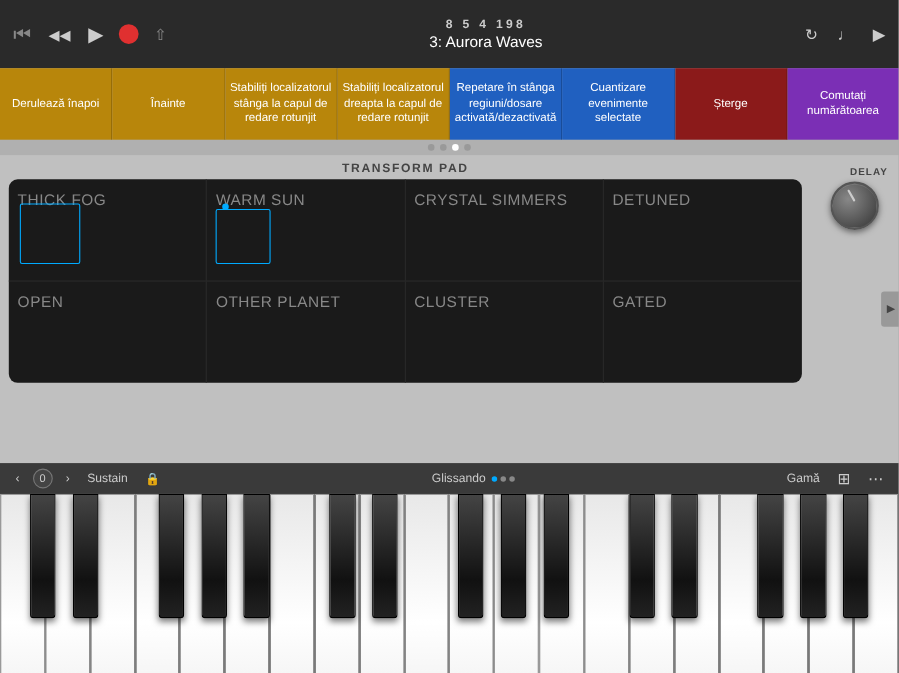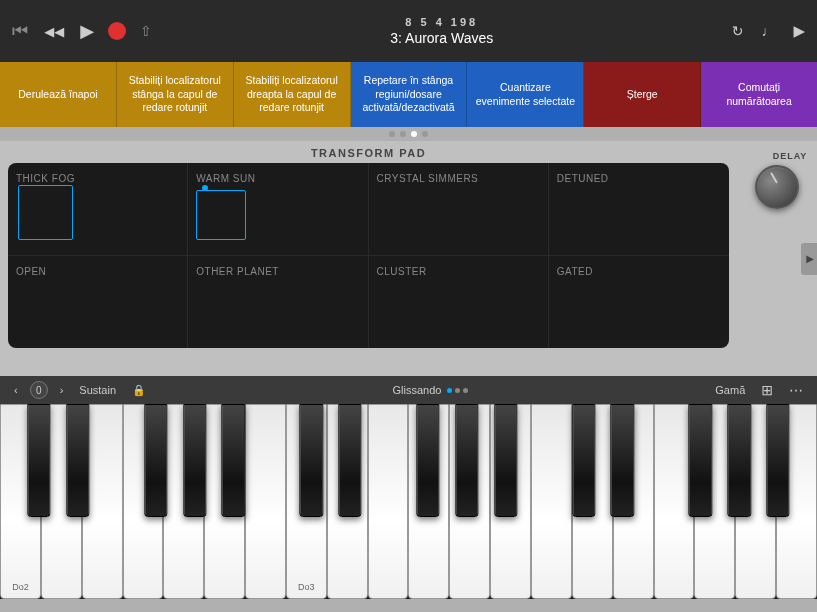--- a/index.html
+++ b/index.html
@@ -107,21 +107,21 @@
       width: 6px;
       height: 6px;
       border-radius: 50%;
       background: #999;
     }
     .dot.active { background: #fff; }
 
     
     .main-area {
       display: flex;
-      height: 235px;
+      height: 280px;
       background: #c0c0c0;
       padding: 0 0 0 0;
     }
 
     
     .transform-section {
       flex: 1;
       padding: 0 8px 8px 8px;
     }
     .transform-label {
@@ -146,21 +146,21 @@
       display: flex;
       align-items: flex-start;
       justify-content: flex-start;
       padding: 10px 8px;
       border-right: 1px solid #2a2a2a;
       border-bottom: 1px solid #2a2a2a;
     }
     .pad-cell:nth-child(4n) { border-right: none; }
     .pad-cell:nth-child(n+5) { border-bottom: none; }
     .pad-cell-label {
-      font-size: 10px;
+      font-size: 14px;
       color: #888;
       letter-spacing: 0.5px;
       font-weight: 500;
       text-transform: uppercase;
     }
     .pad-indicator {
       position: absolute;
       border: 1.5px solid #00aaff;
       border-radius: 2px;
     }
@@ -362,20 +362,21 @@
   </div>
   <div class="top-bar-right">
     <button class="icon-btn" style="font-size:14px;">↻</button>
     <button class="icon-btn" style="font-size:14px;">♩</button>
     <button class="icon-btn" style="font-size:15px;">▶</button>
   </div>
 </div>
 
 <div class="help-bar" id="help-bar">
     <div class="help-btn" style="background: rgb(184, 134, 11);">Derulează înapoi</div>
+    <div class="help-btn" style="background: rgb(184, 134, 11);">Înainte</div>
     <div class="help-btn" style="background: rgb(184, 134, 11);">Stabiliți localizatorul stânga la capul de redare rotunjit</div>
     <div class="help-btn" style="background: rgb(184, 134, 11);">Stabiliți localizatorul dreapta la capul de redare rotunjit</div>
     <div class="help-btn" style="background: rgb(32, 96, 192);">Repetare în stânga regiuni/dosare activată/dezactivată</div>
     <div class="help-btn" style="background: rgb(32, 96, 192);">Cuantizare evenimente selectate</div>
     <div class="help-btn" style="background: rgb(139, 26, 26);">Șterge</div>
     <div class="help-btn" style="background: rgb(123, 47, 181);">Comutați numărătoarea</div>
   </div>
 
 <div class="page-dots" style="background:#b0b0b0;">
   <div class="dot"></div>

